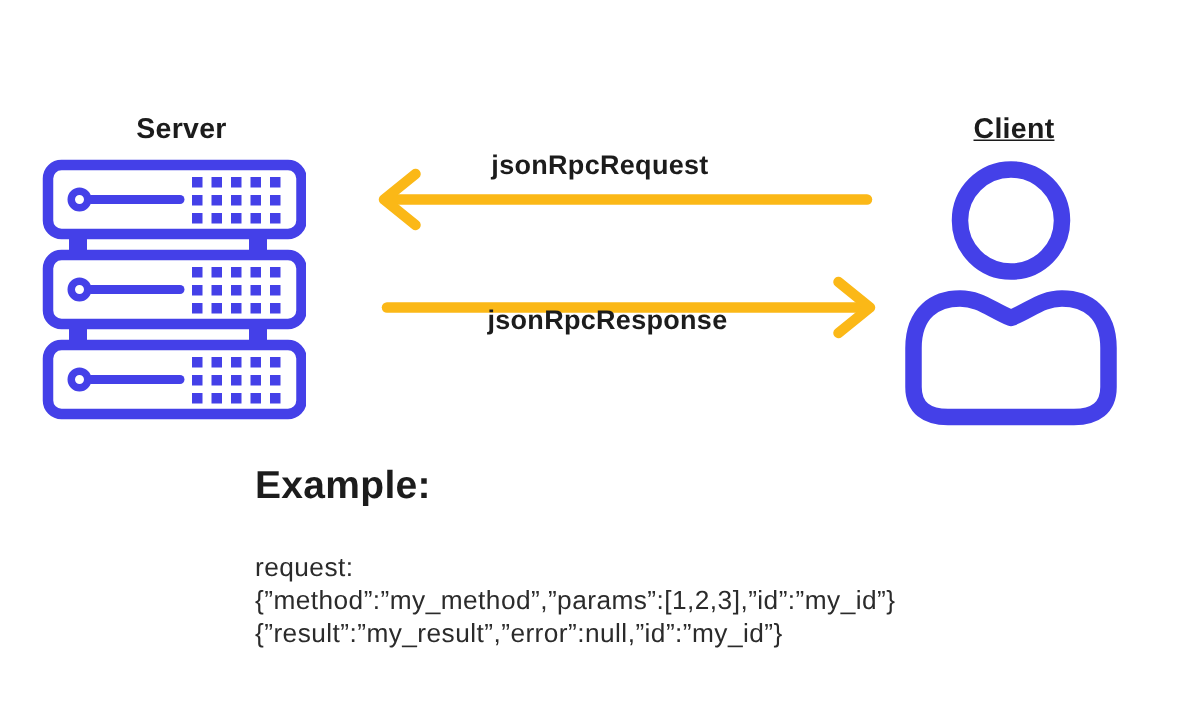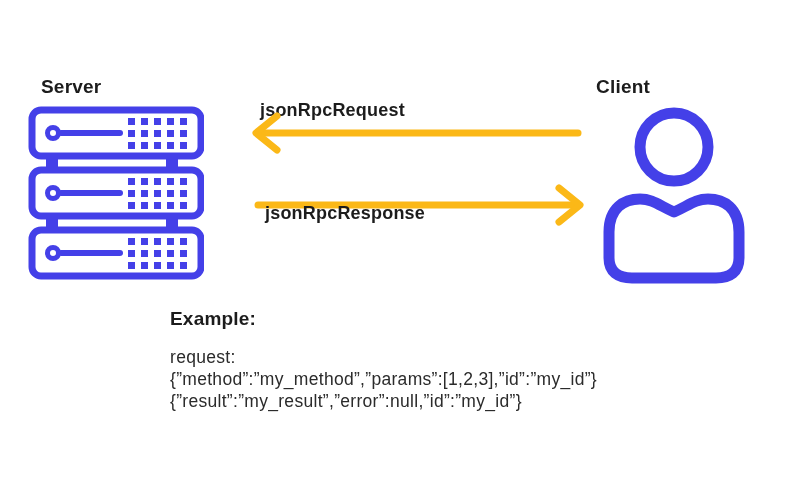--- a/index.html
+++ b/index.html
@@ -12,31 +12,33 @@
     width: 800px;
     height: 480px;
     background: var(--background, #fff);
     overflow: hidden;
   }
   .abs { position: absolute; }
   .entity-label {
     color: var(--label-text, #1c1c1c);
     font-size: 19px;
     font-weight: bold;
+    text-align: center;
     letter-spacing: 0.2px;
   }
   .arrow-label {
     color: var(--label-text, #1c1c1c);
     font-size: 18px;
     font-weight: bold;
+    text-align: center;
     letter-spacing: 0.2px;
   }
   .example-heading {
     color: var(--label-text, #1c1c1c);
-    font-size: 19px;
+    font-size: 26px;
     font-weight: bold;
     letter-spacing: 0.2px;
   }
   .example-code {
     color: var(--code-text, #2b2b2b);
     font-size: 17.5px;
     line-height: 22px;
     letter-spacing: 0.3px;
     white-space: nowrap;
   }
@@ -78,21 +80,21 @@
       <rect x="18" y="48" width="12" height="18" stroke="none"></rect>
       <rect x="138" y="48" width="12" height="18" stroke="none"></rect>
       <rect x="18" y="108" width="12" height="18" stroke="none"></rect>
       <rect x="138" y="108" width="12" height="18" stroke="none"></rect>
       <use href="#rack-unit"></use>
       <use href="#rack-unit" y="60"></use>
       <use href="#rack-unit" y="120"></use>
     </g>
   </svg>
 
-  <div class="abs entity-label" style="left:596px; top:76px; width:160px;">Client</div>
+  <div class="abs entity-label" style="left:596px; top:76px; width:160px;text-decoration:underline;">Client</div>
 
   <svg class="abs" style="left:600px; top:102px;" width="150" height="190" viewBox="0 0 150 190">
     <g fill="none" stroke-width="11" stroke-linecap="round" stroke-linejoin="round" stroke="#4440E8">
       <circle cx="74" cy="45" r="34"></circle>
       <path d="M 9 156 L 9 130
                C 9 106 24 97 40 97
                C 53 97 60 104 74 110
                C 88 104 95 97 108 97
                C 124 97 139 106 139 130
                L 139 156
@@ -115,19 +117,19 @@
     <g fill="none" stroke-width="7" stroke-linecap="round" stroke-linejoin="round" stroke="#FBB817">
       <line x1="6" y1="21" x2="325" y2="21"></line>
       <polyline points="307,4 328,21 307,38"></polyline>
     </g>
   </svg>
 
   <div class="abs arrow-label" style="left:265px; top:203px; width:280px;">jsonRpcResponse</div>
 
   <div class="abs example-heading" style="left:170px; top:308px;">Example:</div>
 
-  <div class="abs example-code" style="left:170px; top:346px;">
+  <div class="abs example-code" style="left:170px; top:367px;">
     <div>request:</div>
     <div>{”method”:”my_method”,”params”:[1,2,3],”id”:”my_id”}</div>
     <div>{”result”:”my_result”,”error”:null,”id”:”my_id”}</div>
   </div>
 
 </div>
 
 </body></html>

